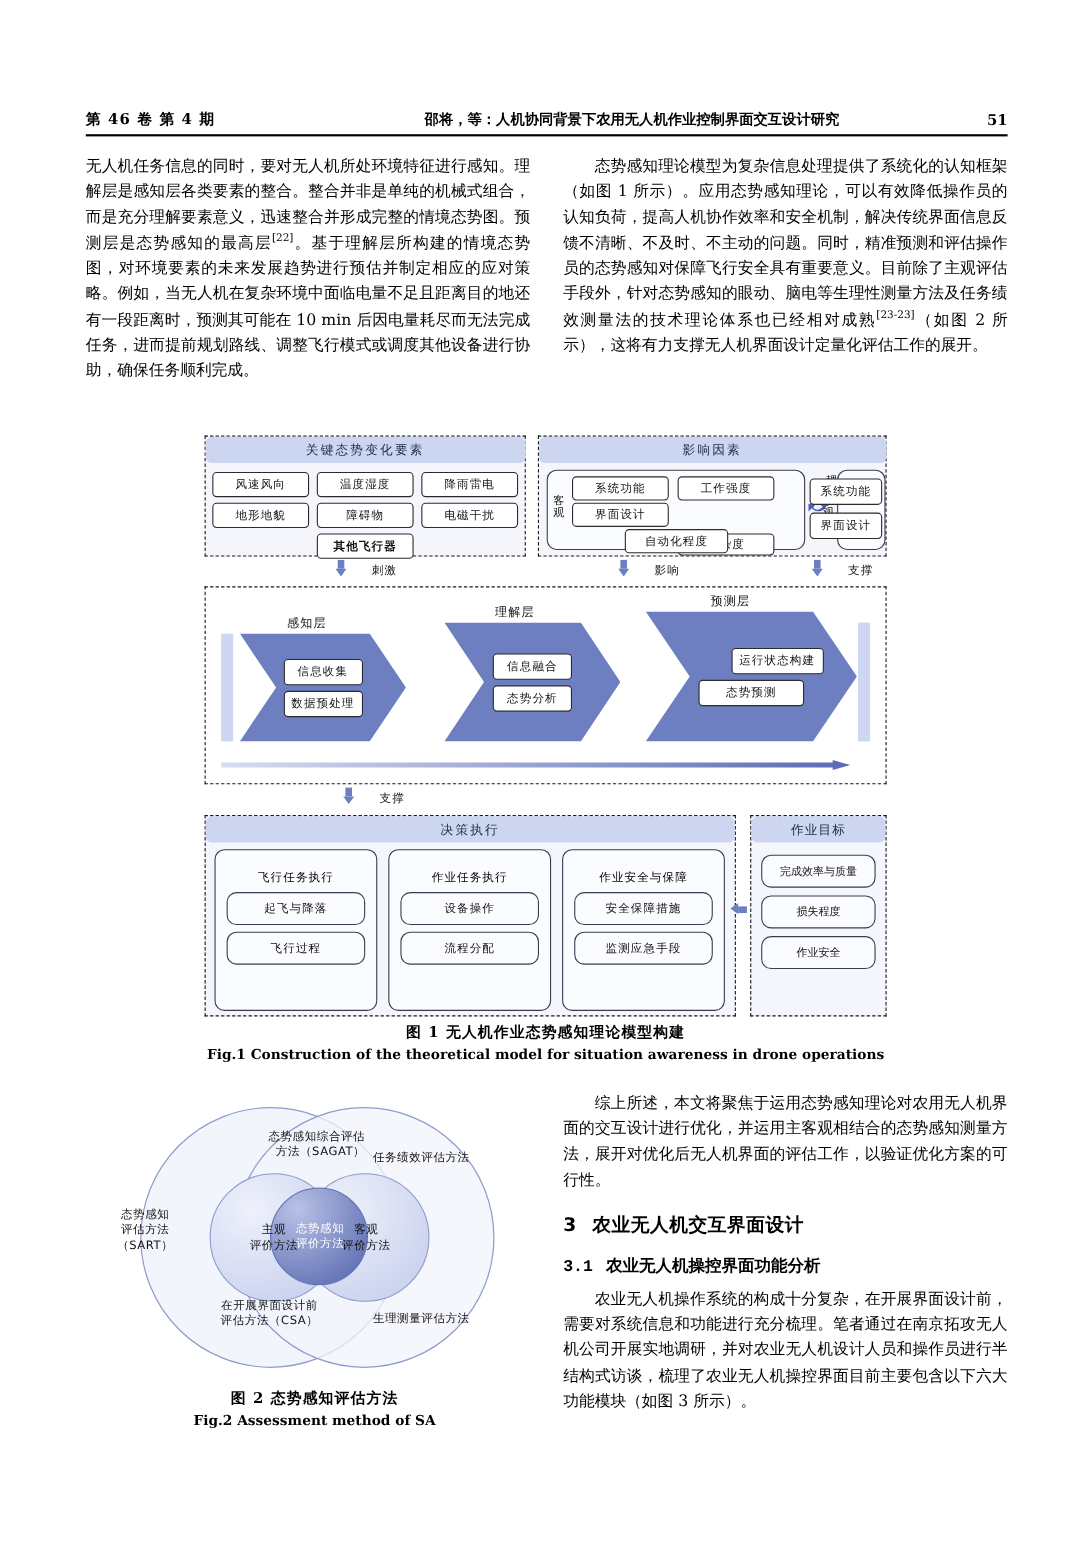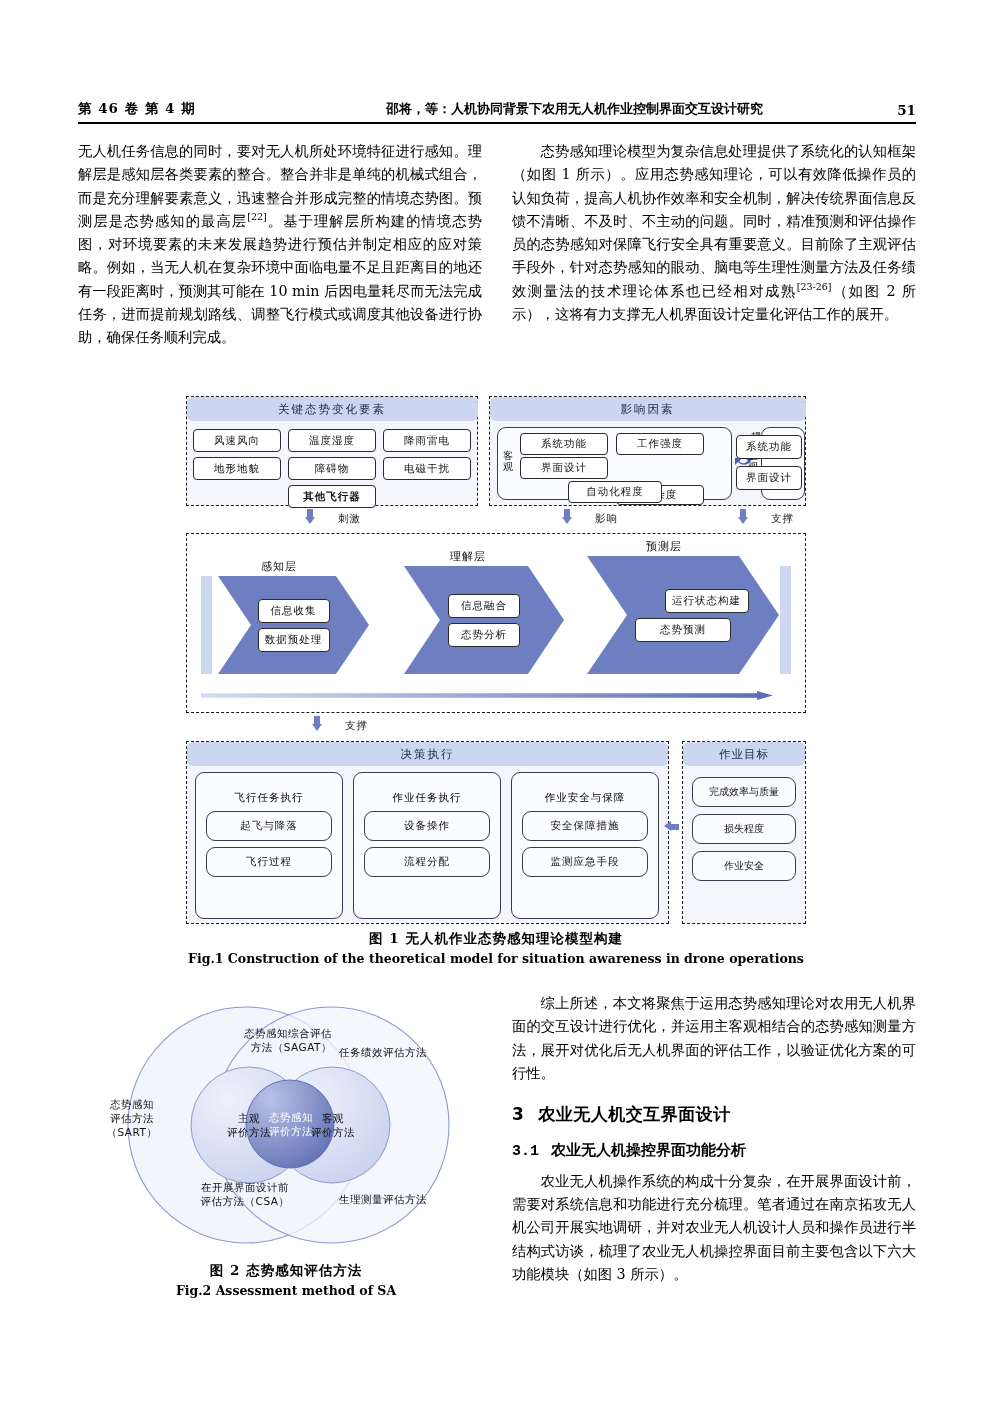--- a/index.html
+++ b/index.html
@@ -160,21 +160,21 @@
     <div class="rh-center">邵将，等：人机协同背景下农用无人机作业控制界面交互设计研究</div>
     <div class="rh-right">51</div>
   </div>
   <div class="rule"></div>
 
   <div class="col" id="col-left-top">
     <p class="noind"><span>无人机任务信息的同时，要对无人机所处环境特征进行感知。理解层是感知层各类要素的整合。整合并非是单纯的机械式组合，而是充分理解要素意义，迅速整合并形成完整的情境态势图。预测层是态势感知的最高层</span><sup>[22]</sup><span>。基于理解层所构建的情境态势图，对环境要素的未来发展趋势进行预估并制定相应的应对策略。例如，当无人机在复杂环境中面临电量不足且距离目的地还有一段距离时，预测其可能在 10 min 后因电量耗尽而无法完成任务，进而提前规划路线、调整飞行模式或调度其他设备进行协助，确保任务顺利完成。</span></p>
   </div>
 
   <div class="col" id="col-right-top">
-    <p><span>态势感知理论模型为复杂信息处理提供了系统化的认知框架（如图 1 所示）。应用态势感知理论，可以有效降低操作员的认知负荷，提高人机协作效率和安全机制，解决传统界面信息反馈不清晰、不及时、不主动的问题。同时，精准预测和评估操作员的态势感知对保障飞行安全具有重要意义。目前除了主观评估手段外，针对态势感知的眼动、脑电等生理性测量方法及任务绩效测量法的技术理论体系也已经相对成熟</span><sup>[23-26]</sup><span>（如图 2 所示），这将有力支撑无人机界面设计定量化评估工作的展开。</span></p>
+    <p><span>态势感知理论模型为复杂信息处理提供了系统化的认知框架（如图 1 所示）。应用态势感知理论，可以有效降低操作员的认知负荷，提高人机协作效率和安全机制，解决传统界面信息反馈不清晰、不及时、不主动的问题。同时，精准预测和评估操作员的态势感知对保障飞行安全具有重要意义。目前除了主观评估手段外，针对态势感知的眼动、脑电等生理性测量方法及任务绩效测量法的技术理论体系也已经相对成熟</span><sup>[23-23]</sup><span>（如图 2 所示），这将有力支撑无人机界面设计定量化评估工作的展开。</span></p>
   </div>
 
   <div class="col" id="col-right-bot">
     <p>综上所述，本文将聚焦于运用态势感知理论对农用无人机界面的交互设计进行优化，并运用主客观相结合的态势感知测量方法，展开对优化后无人机界面的评估工作，以验证优化方案的可行性。</p>
     <div class="h2">
       <span class="num">3</span><span>农业无人机交互界面设计</span>
     </div>
     <div class="h3">
       <span class="num">3.1</span><span>农业无人机操控界面功能分析</span>
     </div>

